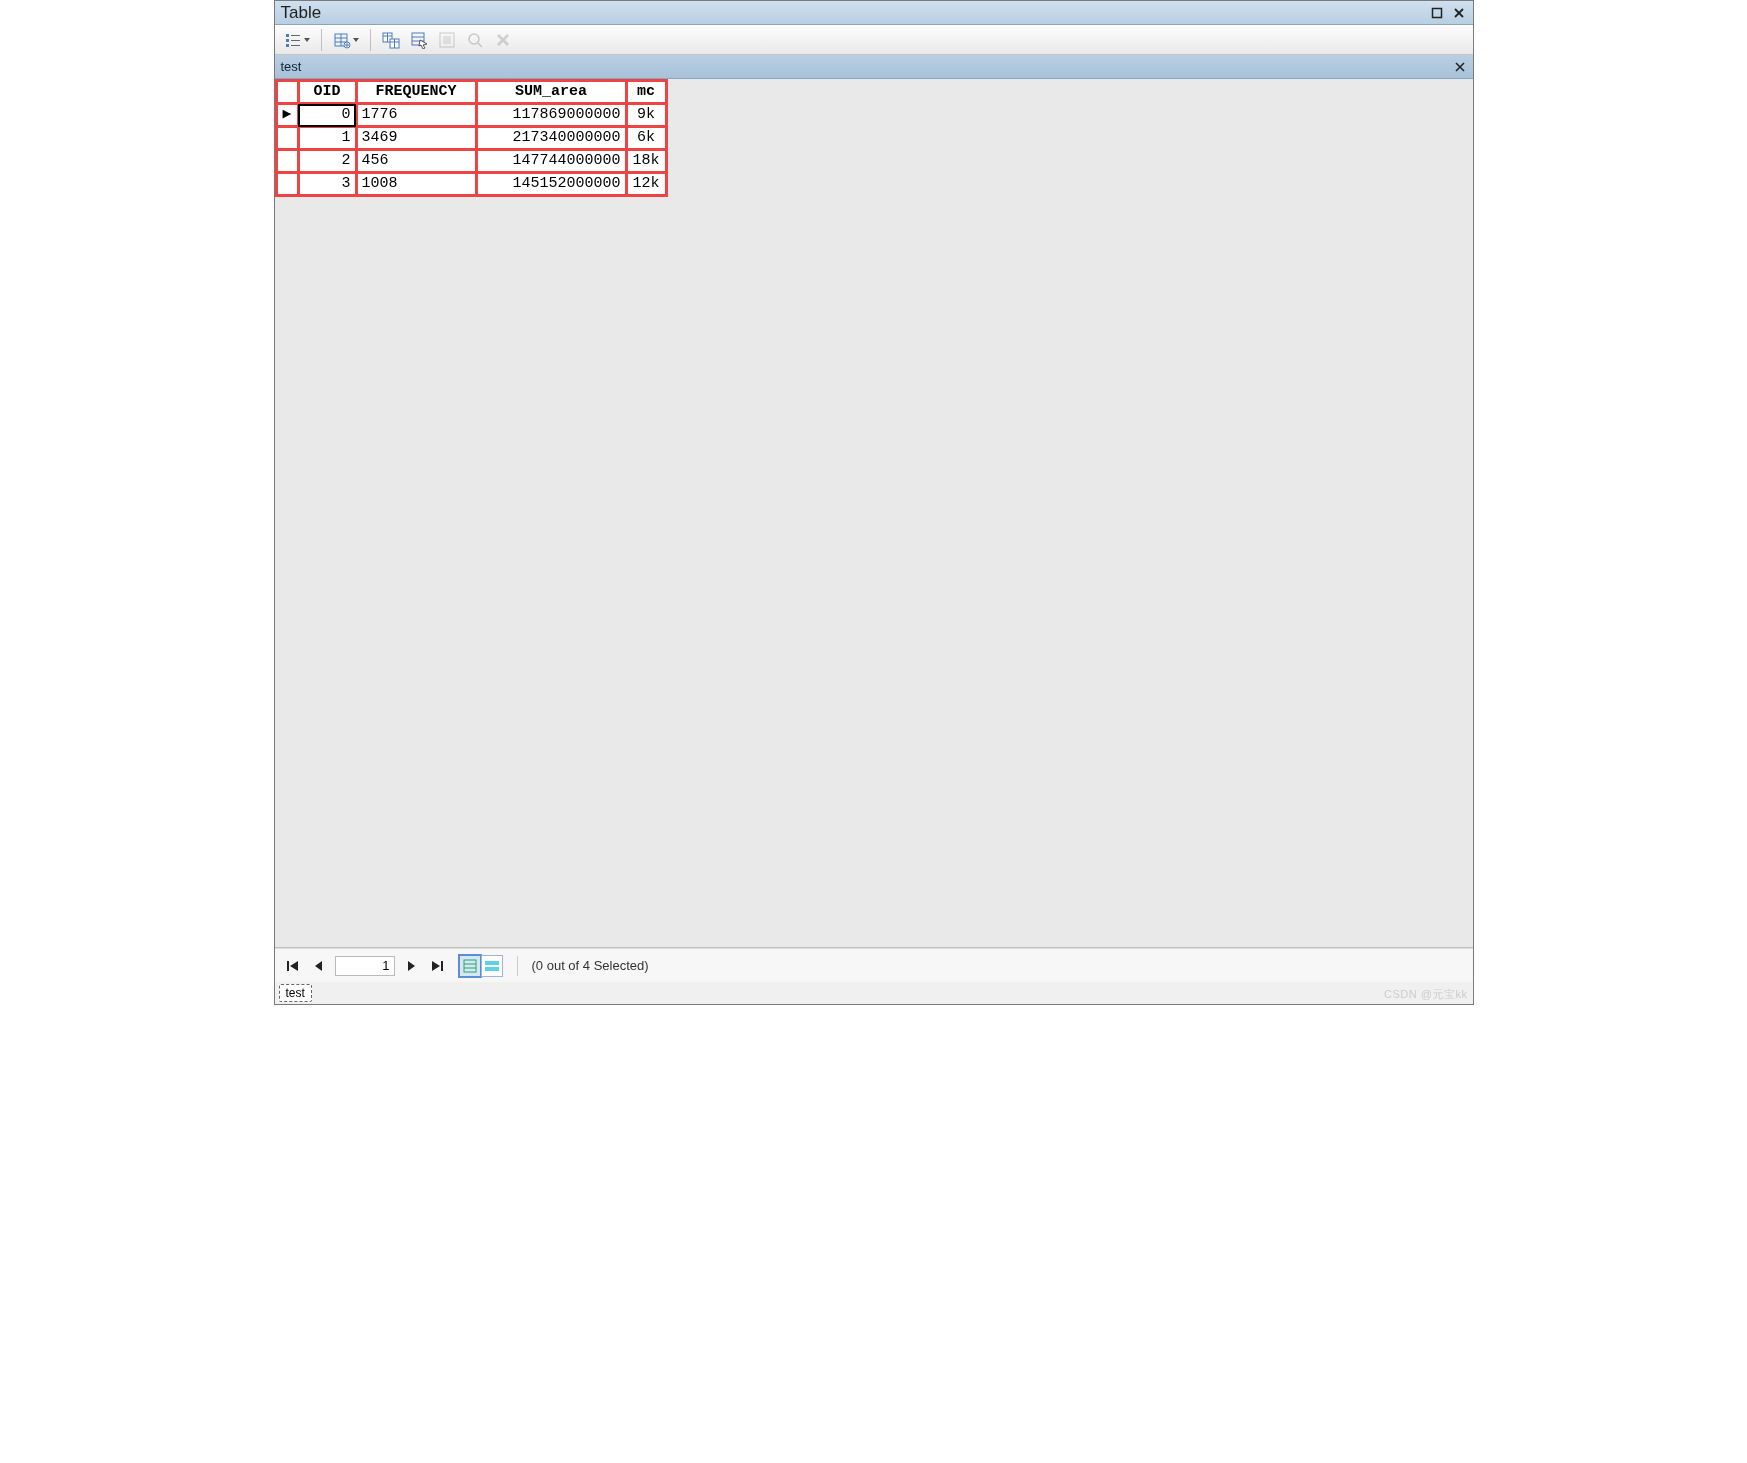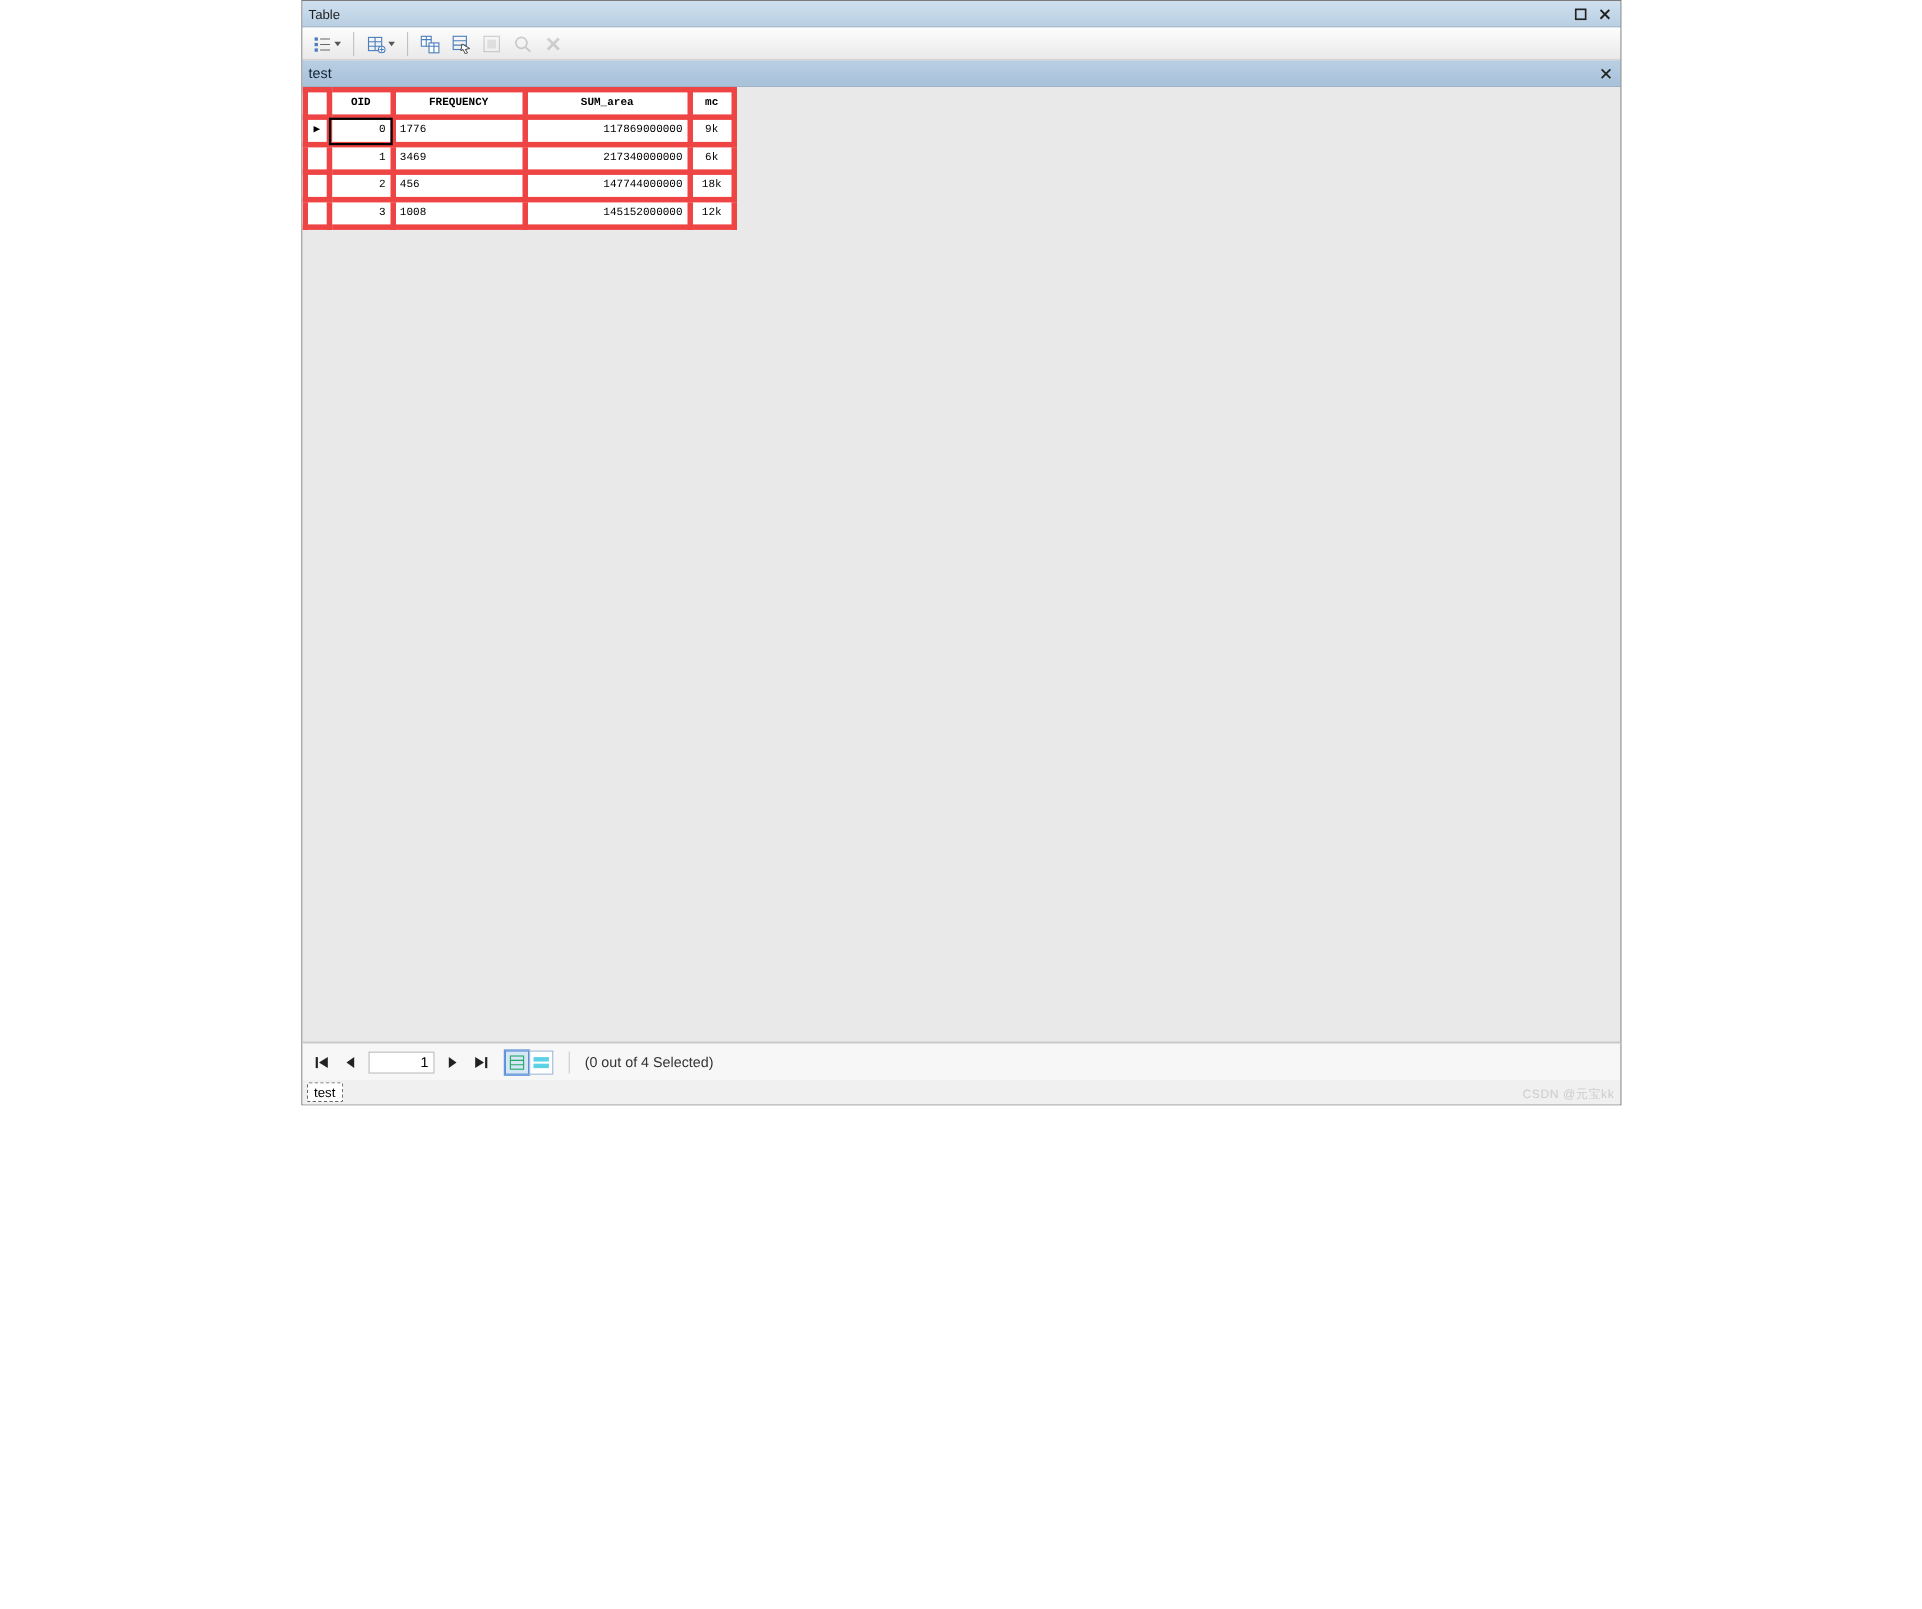--- a/index.html
+++ b/index.html
@@ -7,21 +7,21 @@
   .window {
     width: 1200px; height: 1005px; margin: 0 auto; border: 1px solid #7a7a7a;
     display: flex; flex-direction: column; background: #f0f0f0;
   }
   
   .titlebar {
     height: 24px; background: linear-gradient(#cfe0ef, #b8cfe2);
     border-bottom: 1px solid #8aa5c0; display: flex; align-items: center;
     padding: 0 6px; justify-content: space-between; color: #222;
   }
-  .titlebar-left { font-size: 12px; }
+  .titlebar-left { font-size: 17px; }
   .titlebar-right { display: flex; gap: 6px; }
   .titlebar-btn { width: 16px; height: 16px; display:flex; align-items:center; justify-content:center; cursor: default; }
   
   .toolbar {
     height: 30px; background: linear-gradient(#fdfdfd, #e9e9e9);
     border-bottom: 1px solid #c5c5c5; display: flex; align-items: center;
     padding: 0 6px; gap: 4px;
   }
   .tool-sep { width:1px; height:22px; background:#c0c0c0; margin:0 4px; }
   .tool-btn {
@@ -42,22 +42,22 @@
   .sub-close { width:14px;height:14px;display:flex;align-items:center;justify-content:center;cursor:default; }
   
   .tablewrap {
     flex:1; background:#e9e9e9; border-bottom:1px solid #c0c0c0;
     padding:0; overflow:auto; position: relative;
   }
   table.grid {
     border-collapse: collapse; background: #fff; margin: 0;
   }
   table.grid th, table.grid td {
-    border: 5px solid #ef4444; padding: 0 4px; height: 20px; line-height: 20px;
-    font-family: "Courier New", monospace; font-size: 10px; background:#fff;
+    border: 3px solid #ef4444; padding: 0 4px; height: 20px; line-height: 20px;
+    font-family: "Courier New", monospace; font-size: 15px; background:#fff;
   }
   table.grid th {
     background: #fff; font-weight: bold; text-align:center;
   }
   .col-sel { width: 22px; text-align:center; padding:0; }
   .col-oid { width: 58px; text-align:right; }
   .col-freq { width: 120px; }
   .col-area { width: 150px; text-align:right; }
   .col-mc  { width: 40px; text-align:center; }
   tr.active td.col-sel { font-weight:bold; }

